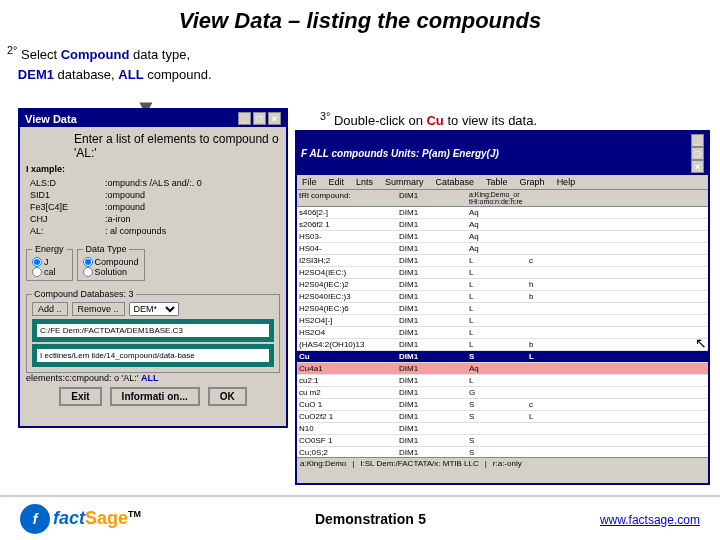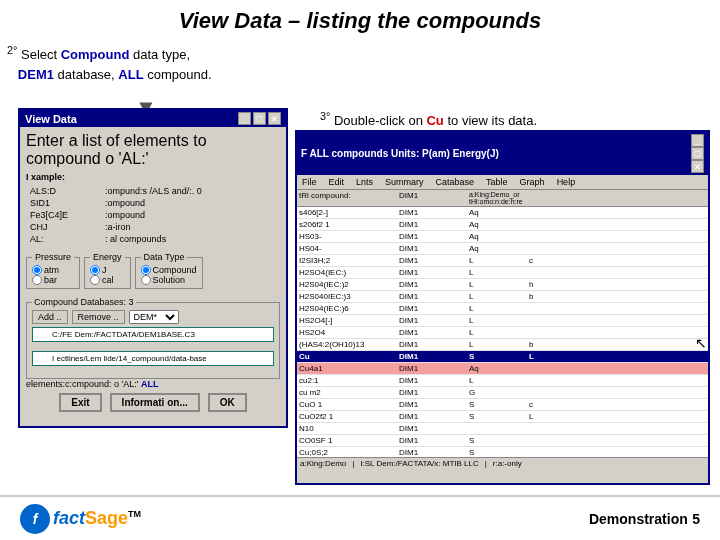--- a/index.html
+++ b/index.html
@@ -90,23 +90,24 @@
       font-size: 9px;
       display: flex;
       align-items: center;
       justify-content: center;
       cursor: pointer;
     }
     .dialog-body {
       padding: 5px 6px;
     }
     .dialog-body .instruction-text {
-      font-size: 16px;
+      font-size: 12px;
       margin-bottom: 4px;
       color: #000;
+      margin-left: 48px;
     }
     .dialog-body .example-label {
       font-size: 9px;
       font-weight: bold;
       margin-bottom: 2px;
     }
     .example-table {
       font-size: 9px;
       margin-bottom: 6px;
       width: 100%;
@@ -162,25 +163,25 @@
     }
     .small-btn {
       background: #d4d0c8;
       border: 1px solid #888;
       font-size: 9px;
       padding: 1px 5px;
       cursor: pointer;
     }
 
     .db-path-box {
-      border: 1px solid #0f766e;
+      border: 5px solid #0f766e;
       background: #fff;
       font-size: 8px;
-      padding: 2px 19px;
-      margin-bottom: 9px;
+      padding: 2px 3px;
+      margin-bottom: 2px;
       word-break: break-all;
       color: #000;
     }
 
     .filter-row {
       font-size: 9px;
       margin-bottom: 4px;
     }
     .filter-row span.blue {
       color: #00a;
@@ -215,20 +216,21 @@
     }
     .cw-titlebar {
       background: #000080;
       color: #fff;
       font-size: 10px;
       font-weight: bold;
       padding: 2px 4px;
       display: flex;
       justify-content: space-between;
       align-items: center;
+      font-style: italic;
     }
     .cw-menu {
       display: flex;
       background: #d4d0c8;
       padding: 1px 3px;
       gap: 8px;
       font-size: 9px;
       border-bottom: 1px solid #888;
     }
     .cw-menu span {
@@ -407,31 +409,20 @@
           </tr>
       <tr>
             <td>AL:</td>
             <td>: al compounds</td>
           </tr>
     </tbody>
       </table>
 
     <div class="groups-row">
       <fieldset class="group-box">
-        <legend>Pressure</legend>
-        <div class="radio-item">
-          <input type="radio" name="pressure" checked="" style=""> 
-            <span>atm</span>
-        </div>
-        <div class="radio-item">
-          <input type="radio" name="pressure" style=""> 
-            <span>bar</span>
-        </div>
-      </fieldset>
-      <fieldset class="group-box">
         <legend>Energy</legend>
         <div class="radio-item">
           <input type="radio" name="energy" checked="" style=""> 
             <span>J</span>
         </div>
         <div class="radio-item">
           <input type="radio" name="energy" style=""> 
             <span>cal</span>
         </div>
       </fieldset>
@@ -646,13 +637,16 @@
       <span>f</span>
     </div>
     <div class="logo-text">
       <span class="fact">fact</span><span class="sage">Sage</span><sup class="logo-tm">TM</sup>
     </div>
   </div>
   <div>
     <span class="demo-text">Demonstration</span>
     <span class="demo-num">  <b>5</b></span>
   </div>
+  <div>
+    <span class="website-text">www.factsage.com</span>
+  </div>
 </div>
 
 </body></html>

